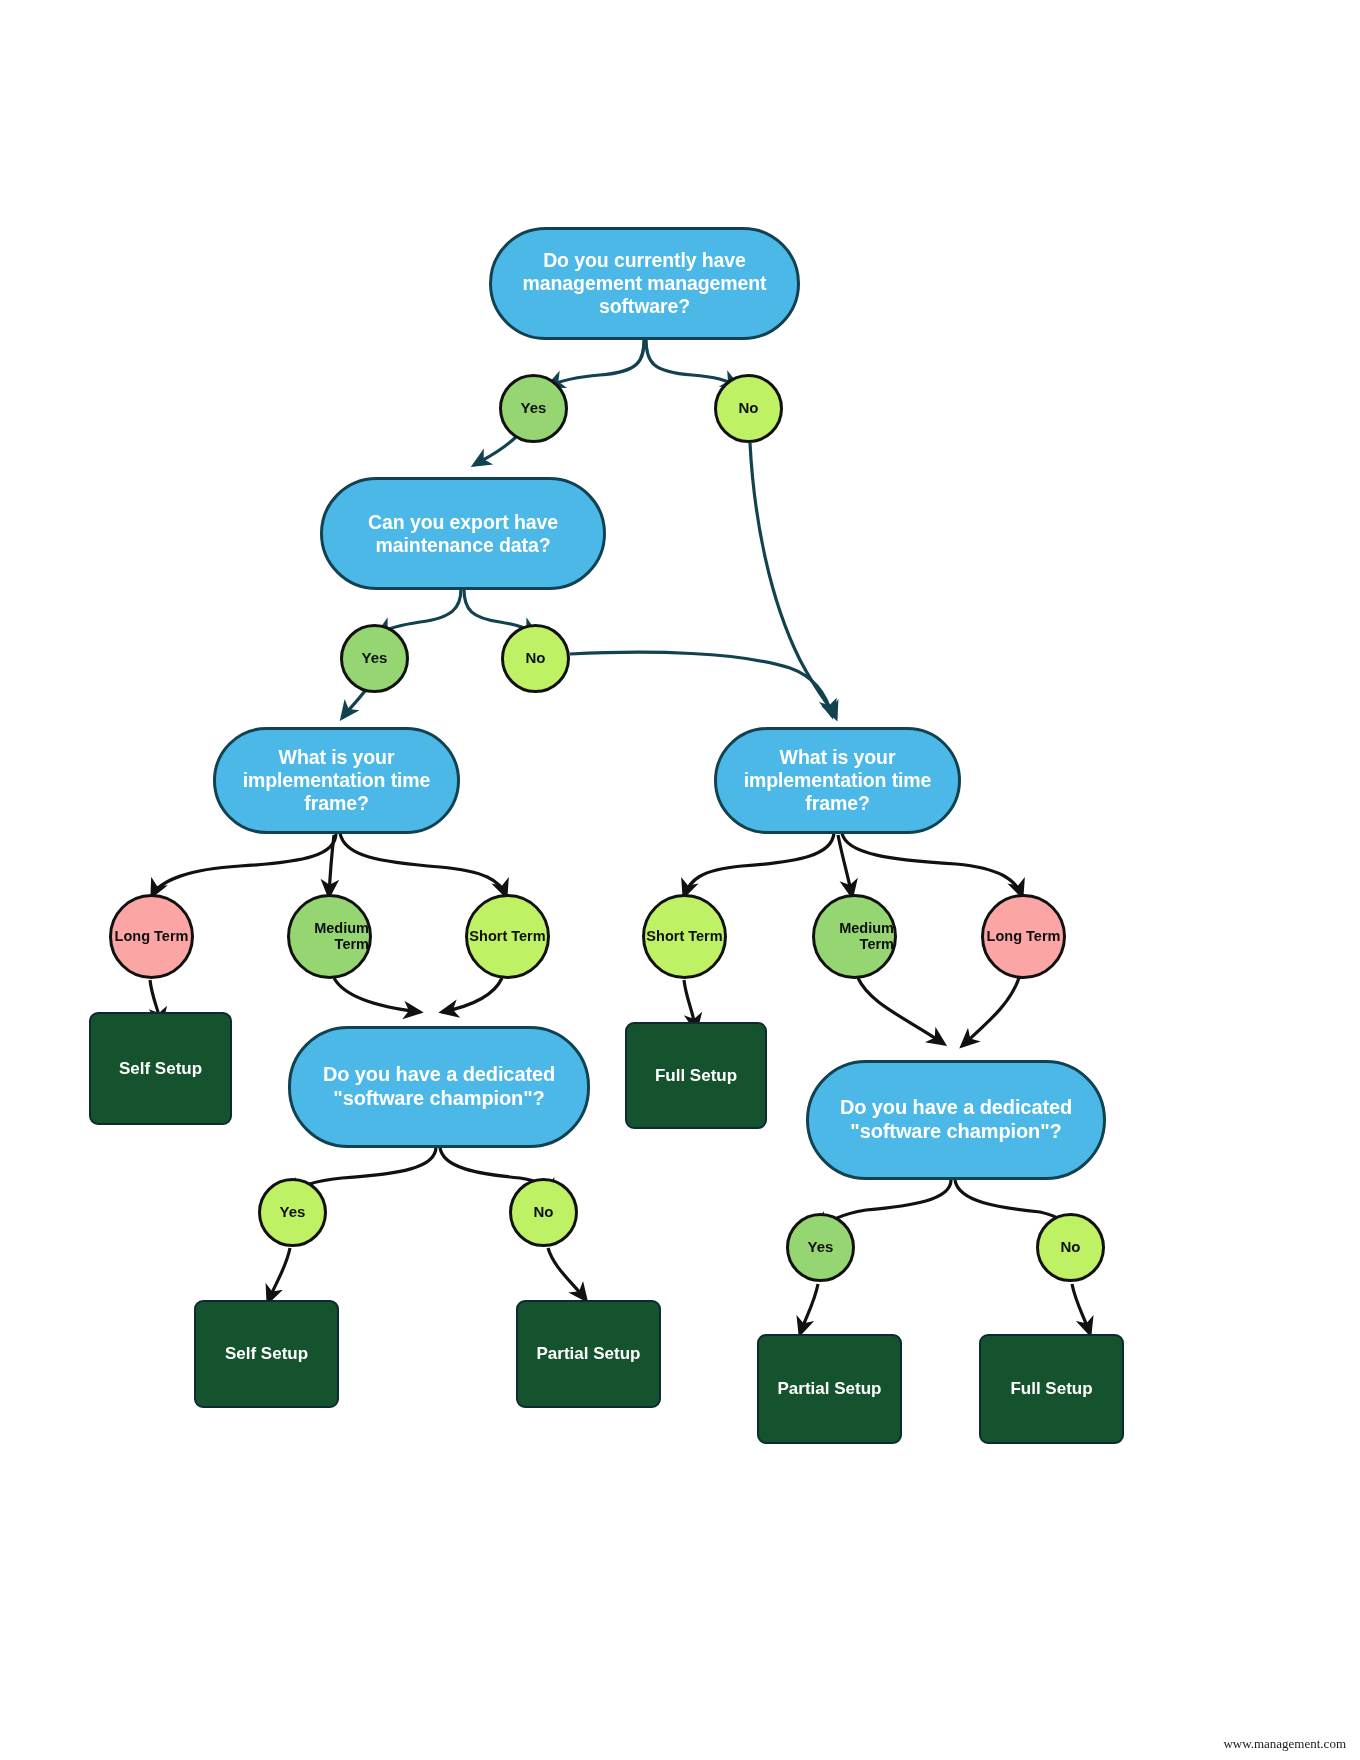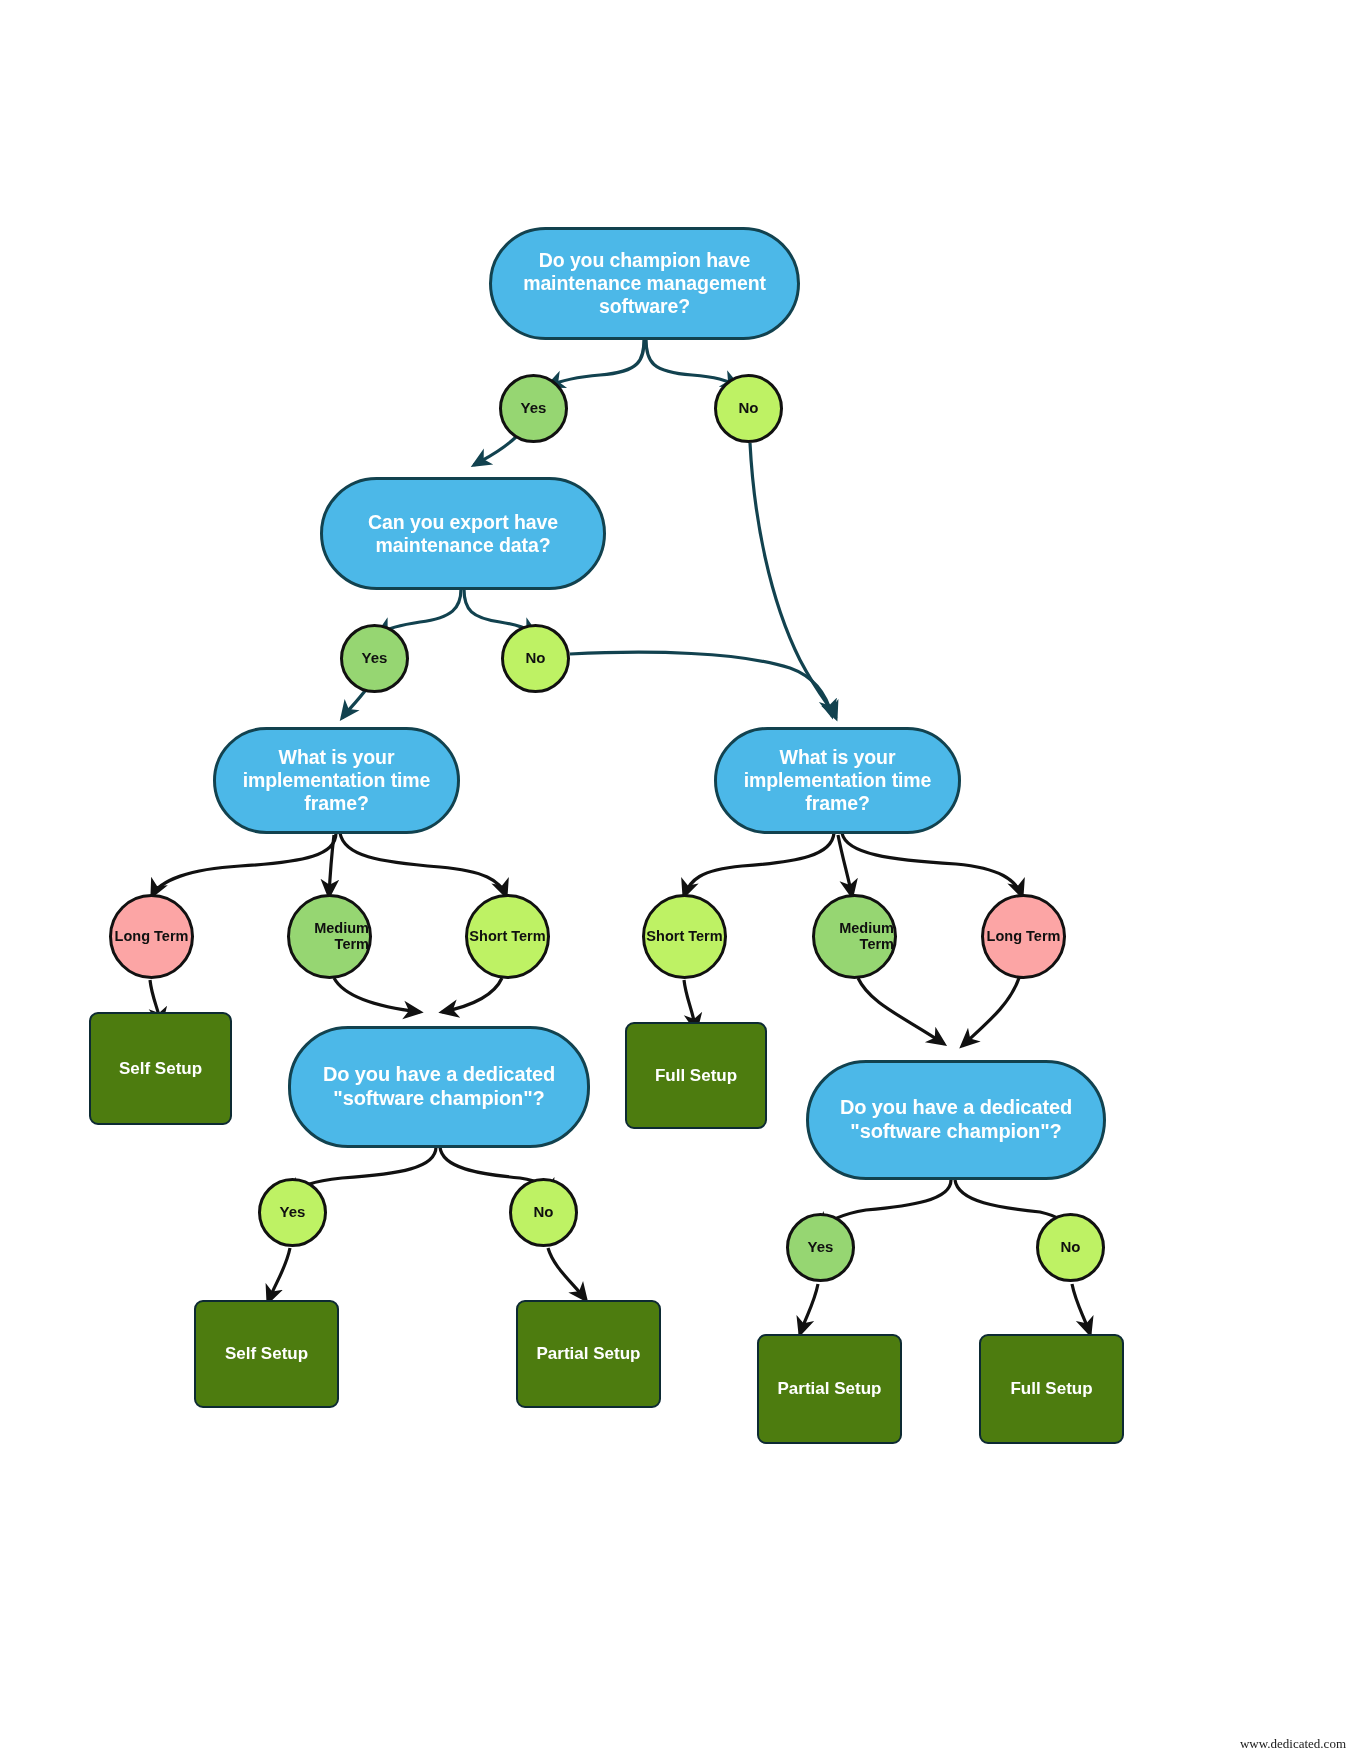--- a/index.html
+++ b/index.html
@@ -60,21 +60,21 @@
   }
   .circle.mid {
     background: #96d672;
   }
   .circle.dark {
     background: #fca5a5;
   }
 
   
   .result {
-    background: #4d7c0f;
+    background: #14532d;
     border: 2px solid #0d2a33;
     border-radius: 9px;
     color: #ffffff;
     font-weight: bold;
   }
 
   .watermark {
     position: absolute;
     right: 14px;
     bottom: 8px;
@@ -146,21 +146,21 @@
       <path d="M 951 1180 C 951 1200 912 1206 866 1210 C 842 1214 828 1220 820 1230"></path>
       <path d="M 955 1180 C 958 1202 1000 1208 1040 1212 C 1058 1216 1066 1222 1070 1232"></path>
 
       <path d="M 818 1284 C 814 1304 806 1316 800 1334"></path>
 
       <path d="M 1072 1284 C 1076 1304 1084 1316 1090 1334"></path>
     </g>
   </svg>
 
   <div class="node q-node" style="left:489px; top:227px; width:311px; height:113px; font-size:19.5px; padding:0 26px;">
-    <span>Do you champion have maintenance management software?</span>
+    <span>Do you currently have management management software?</span>
   </div>
 
   <div class="node q-node" style="left:320px; top:477px; width:286px; height:113px; font-size:19.5px; padding:0 26px;">
     <span>Can you export have maintenance data?</span>
   </div>
 
   <div class="node q-node" style="left:213px; top:727px; width:247px; height:107px; font-size:19.5px; padding:0 22px;">
     <span>What is your implementation time frame?</span>
   </div>
 
@@ -249,15 +249,15 @@
   </div>
 
   <div class="node result" style="left:757px; top:1334px; width:145px; height:110px; font-size:17px;">
     <span>Partial Setup</span>
   </div>
 
   <div class="node result" style="left:979px; top:1334px; width:145px; height:110px; font-size:17px;">
     <span>Full Setup</span>
   </div>
 
-  <div class="watermark">www.dedicated.com</div>
+  <div class="watermark">www.management.com</div>
 
 </div>
 
 </body></html>

